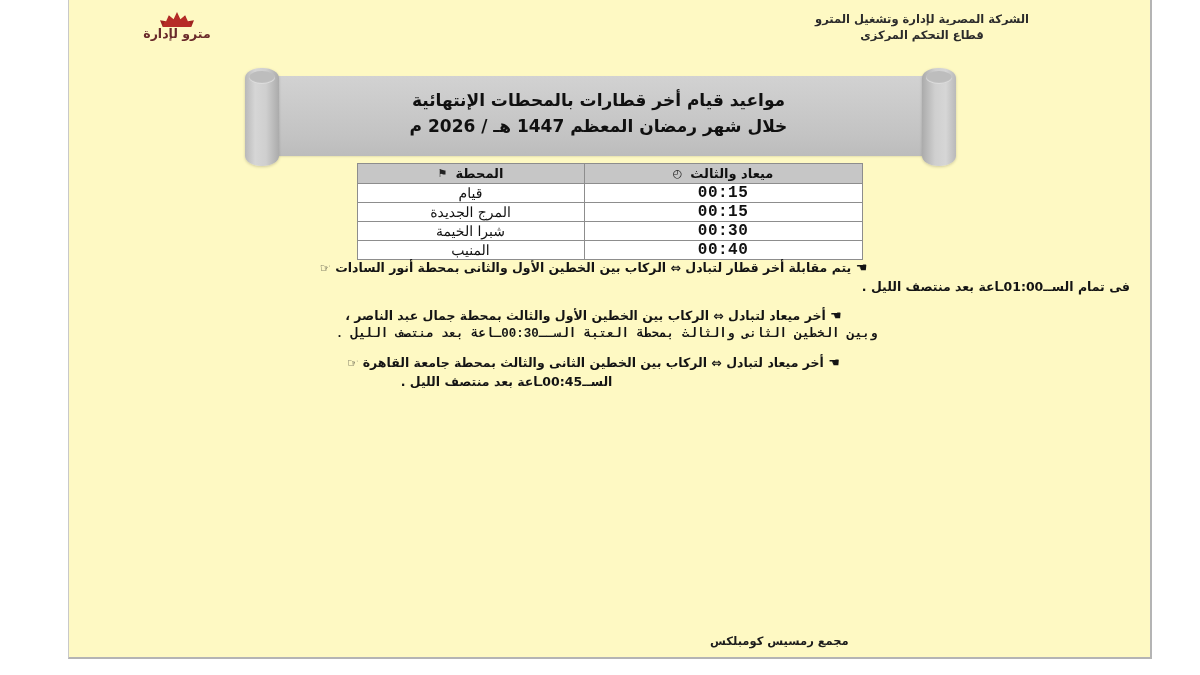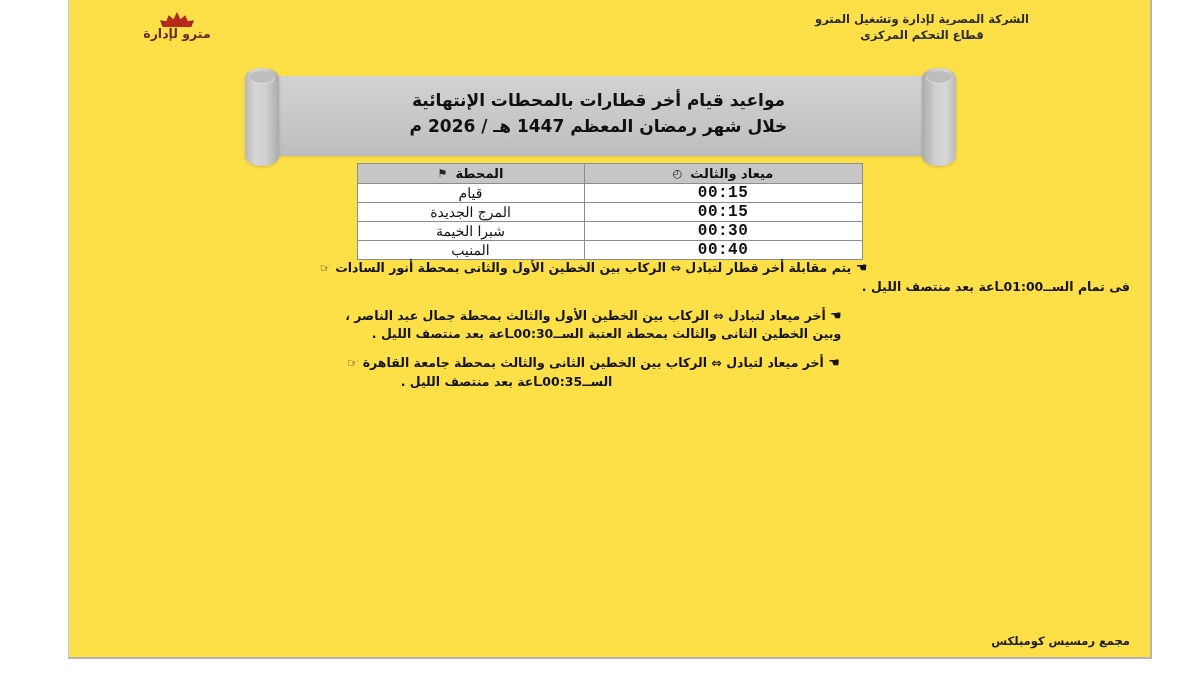--- a/index.html
+++ b/index.html
@@ -19,21 +19,21 @@
     background: #ffffff;
   }
 
   
   .page {
     position: absolute;
     left: 68px;
     top: 0px;
     width: 1084px;
     height: 659px;
-    background: #fde047;
+    background: #fef9c3;
     border-left: 1px solid #c9c9c9;
     border-right: 2px solid #b4b4b4;
     border-bottom: 2px solid #b4b4b4;
     box-sizing: border-box;
     overflow: hidden;
   }
 
   
   .doc-header {
     position: absolute;
@@ -188,30 +188,30 @@
   .note-block { margin-bottom: 9px; }
   .note-line {
     font-size: 12.5px;
     font-weight: bold;
     color: #141414;
     line-height: 1.5;
     white-space: nowrap;
   }
   .note-line.l1 { text-align: center; padding-right: 26px; }
   .note-line.l2 { padding-left: 60px; }
-  .note-line.l2b { text-align: center; padding-left: 0px; }
+  .note-line.l2b { text-align: center; padding-left: 0px; font-family: Liberation Mono, monospace; }
   .note-line.l3 { text-align: center; padding-right: 200px; }
   .hand { font-size: 13px; }
 
   
   .footer {
     position: absolute;
     right: 20px;
     bottom: 8px;
-    text-align: right;
+    text-align: left;
     width: 420px;
     line-height: 1.4;
   }
   .footer .f-line {
     font-size: 11.5px;
     font-weight: bold;
     color: #1c1c1c;
     white-space: nowrap;
   }
 </style>
@@ -297,21 +297,21 @@
           <span>أخر ميعاد لتبادل ⇔ الركاب بين الخطين الأول والثالث بمحطة جمال عبد الناصر ،</span>
         </div>
         <div class="note-line l2b">وبين الخطين الثانى والثالث بمحطة العتبة الســ00:30ـاعة بعد منتصف الليل .</div>
       </div>
 
       <div class="note-block">
         <div class="note-line l1">
           <span class="hand">☚</span>
           <span>أخر ميعاد لتبادل ⇔ الركاب بين الخطين الثانى والثالث بمحطة جامعة القاهرة ☞</span>
         </div>
-        <div class="note-line l3">الســ00:35ـاعة بعد منتصف الليل .</div>
+        <div class="note-line l3">الســ00:45ـاعة بعد منتصف الليل .</div>
       </div>
 
     </div>
 
     <div class="footer">
       <div class="f-line">مجمع رمسيس كومبلكس</div>
     </div>
 
   </div>
 </div>

